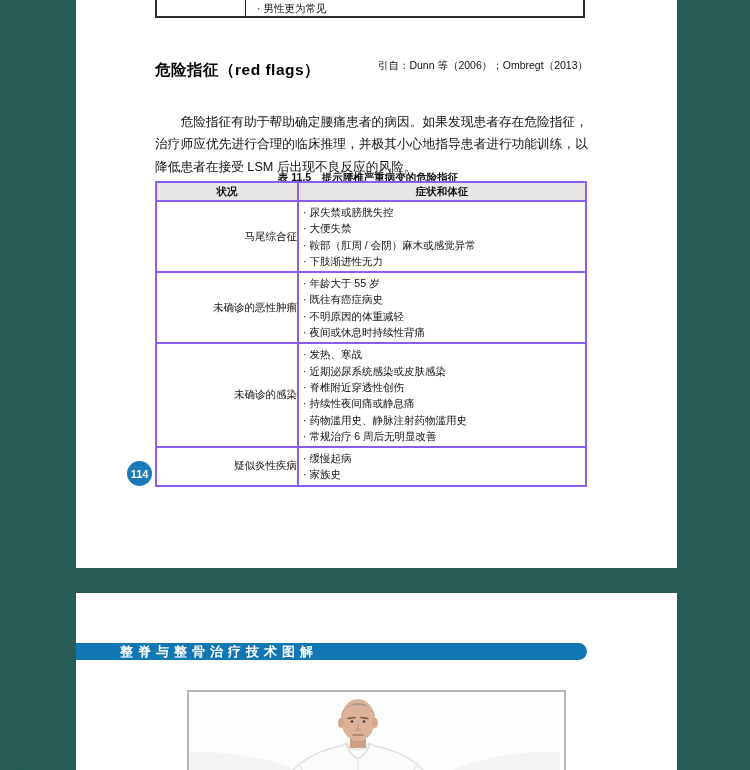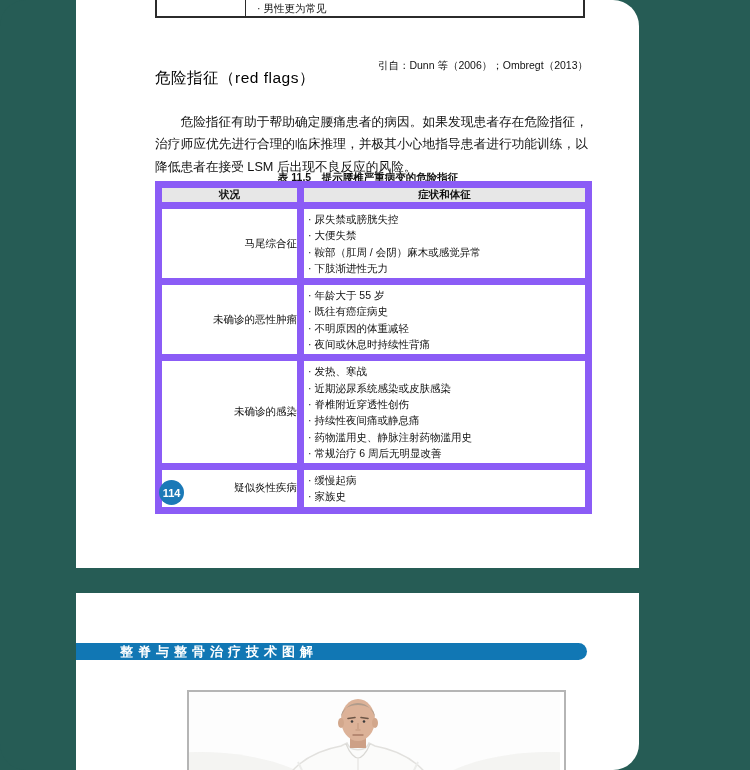--- a/index.html
+++ b/index.html
@@ -1,18 +1,18 @@
 <!DOCTYPE html>
 <html><head>
 <meta charset="utf-8">
 <style>
   * { margin:0; padding:0; box-sizing:content-box; }
   html,body { background:#265c55; }
   .canvas {
-    position:relative; width:639px; height:770px; overflow:hidden;
+    position:relative; width:750px; height:770px; overflow:hidden;
     background:#265c55;
     font-family:"Liberation Sans","DejaVu Sans",sans-serif;
     color:#111;
     border-radius:26px;
   }
   .page {
     position:absolute; left:76px; width:601px; background:#ffffff; overflow:hidden;
   }
   .page1 { top:0; height:568px; }
   .page2 { top:593px; height:177px; }
@@ -30,57 +30,56 @@
     position:absolute; left:100px; bottom:1px; font-size:10.5px; line-height:14px;
   }
   .frag-text .bullet { margin-right:3px; }
 
   .citation {
     position:absolute; top:27px; left:79px; width:433px;
     text-align:right; font-size:10.5px; color:#111;margin-top:32px;
   }
   .heading {
     position:absolute; top:60px; left:79px;
-    font-size:15.5px; font-weight:normal; color:#000;
+    font-size:15.5px; font-weight:bold; color:#000;
     letter-spacing:0.5px;
-    margin-top:8px;
   }
   .para {
     position:absolute; top:90px; left:79px; width:433px;
     font-size:12.7px; line-height:22.4px; text-align:justify;
     text-indent:2em; color:#111;margin-top:21px;
   }
   .caption {
     position:absolute; top:171px; left:79px; width:426px;
     text-align:center; font-size:10.5px; font-weight:bold;
   }
 
   .risk-table {
     position:absolute; top:181px; left:79px; width:430px;
     border-collapse:collapse; table-layout:fixed;
     font-size:10.5px; color:#111;
     border:2px solid #2b2b2b;
   }
-  .risk-table th, .risk-table td { border:7px solid #8b5cf6; }
+  .risk-table th, .risk-table td { border:2px solid #8b5cf6; }
   .risk-table col.c1 { width:142px; }
   .risk-table thead tr { height:19px; }
   .risk-table th { background:#e7e7e7; font-weight:bold; text-align:center; }
   .risk-table tbody tr:nth-child(1) { height:71px; }
   .risk-table tbody tr:nth-child(2) { height:67px; }
   .risk-table tbody tr:nth-child(3) { height:99px; }
   .risk-table tbody tr:nth-child(4) { height:33px; }
   .risk-table td.cond { text-align:right; vertical-align:middle; }
   .risk-table td.signs { padding:2px 8px 2px 4px; vertical-align:middle; }
   .sign-line { line-height:16.3px; white-space:nowrap; }
 
   .badge {
-    position:absolute; top:480px; left:51px; width:25px; height:25px;
+    position:absolute; top:461px; left:51px; width:25px; height:25px;
     border-radius:50%; background:#1b79b7; color:#fff;
     font-size:11px; font-weight:bold;
-    display:flex; align-items:center; justify-content:center;margin-left:32px;
+    display:flex; align-items:center; justify-content:center;
   }
 
   
   .header-bar {
     position:absolute; top:50px; left:0; width:511px; height:17px;
     background:#1177b4; border-radius:0 9px 9px 0;
     display:flex; align-items:center;
   }
   .header-bar .bar-title {
     margin-left:44px; color:#ffffff; font-size:13px; font-weight:bold;

